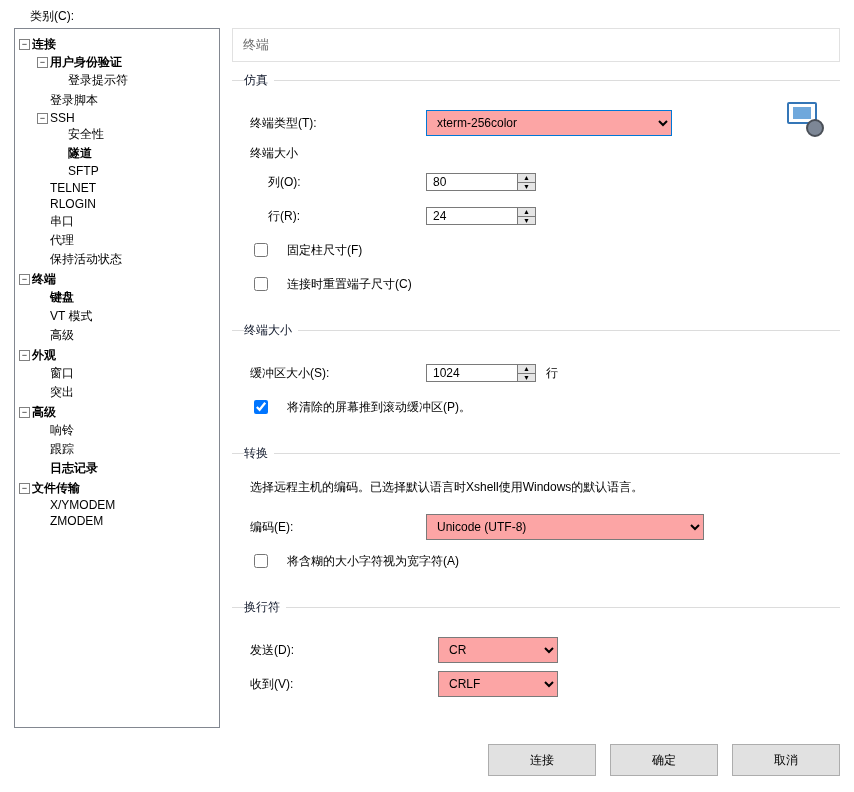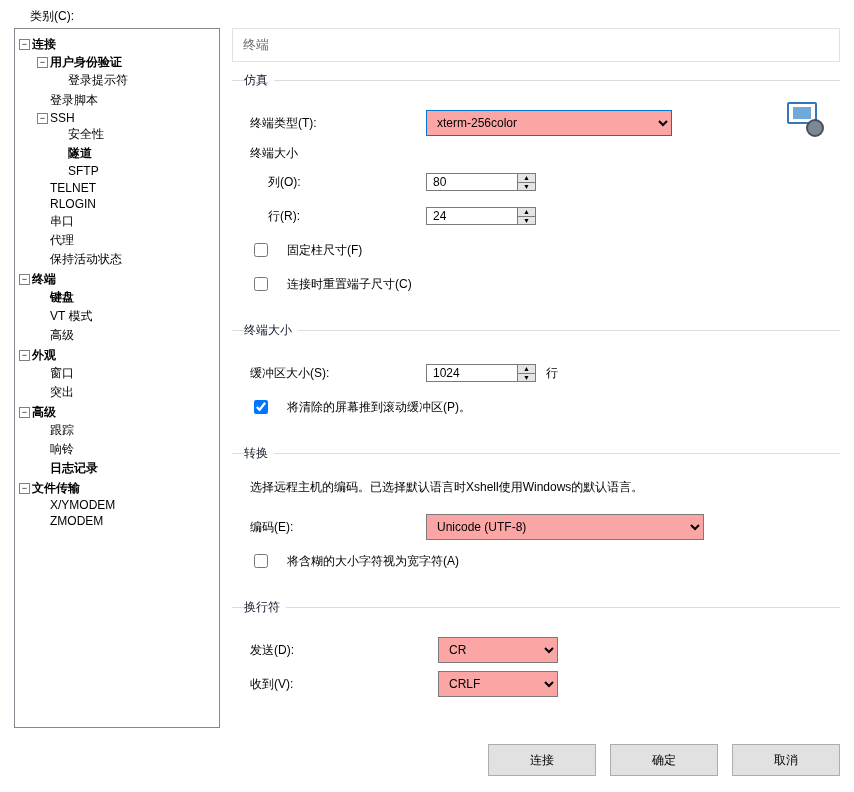--- a/index.html
+++ b/index.html
@@ -257,27 +257,27 @@
     </li>
     <li>
       <div class="tree-row">
         <span class="toggle">−</span>
         <span class="bold">高级</span>
       </div>
       <ul>
         <li>
             <div class="tree-row">
               <span class="leaf-spacer"></span>
+              <span>响铃</span>
+            </div>
+          </li>
+        <li>
+            <div class="tree-row">
+              <span class="leaf-spacer"></span>
               <span>跟踪</span>
-            </div>
-          </li>
-        <li>
-            <div class="tree-row">
-              <span class="leaf-spacer"></span>
-              <span>响铃</span>
             </div>
           </li>
         <li>
             <div class="tree-row">
               <span class="leaf-spacer"></span>
               <span class="bold">日志记录</span>
             </div>
           </li>
       </ul>
     </li>

